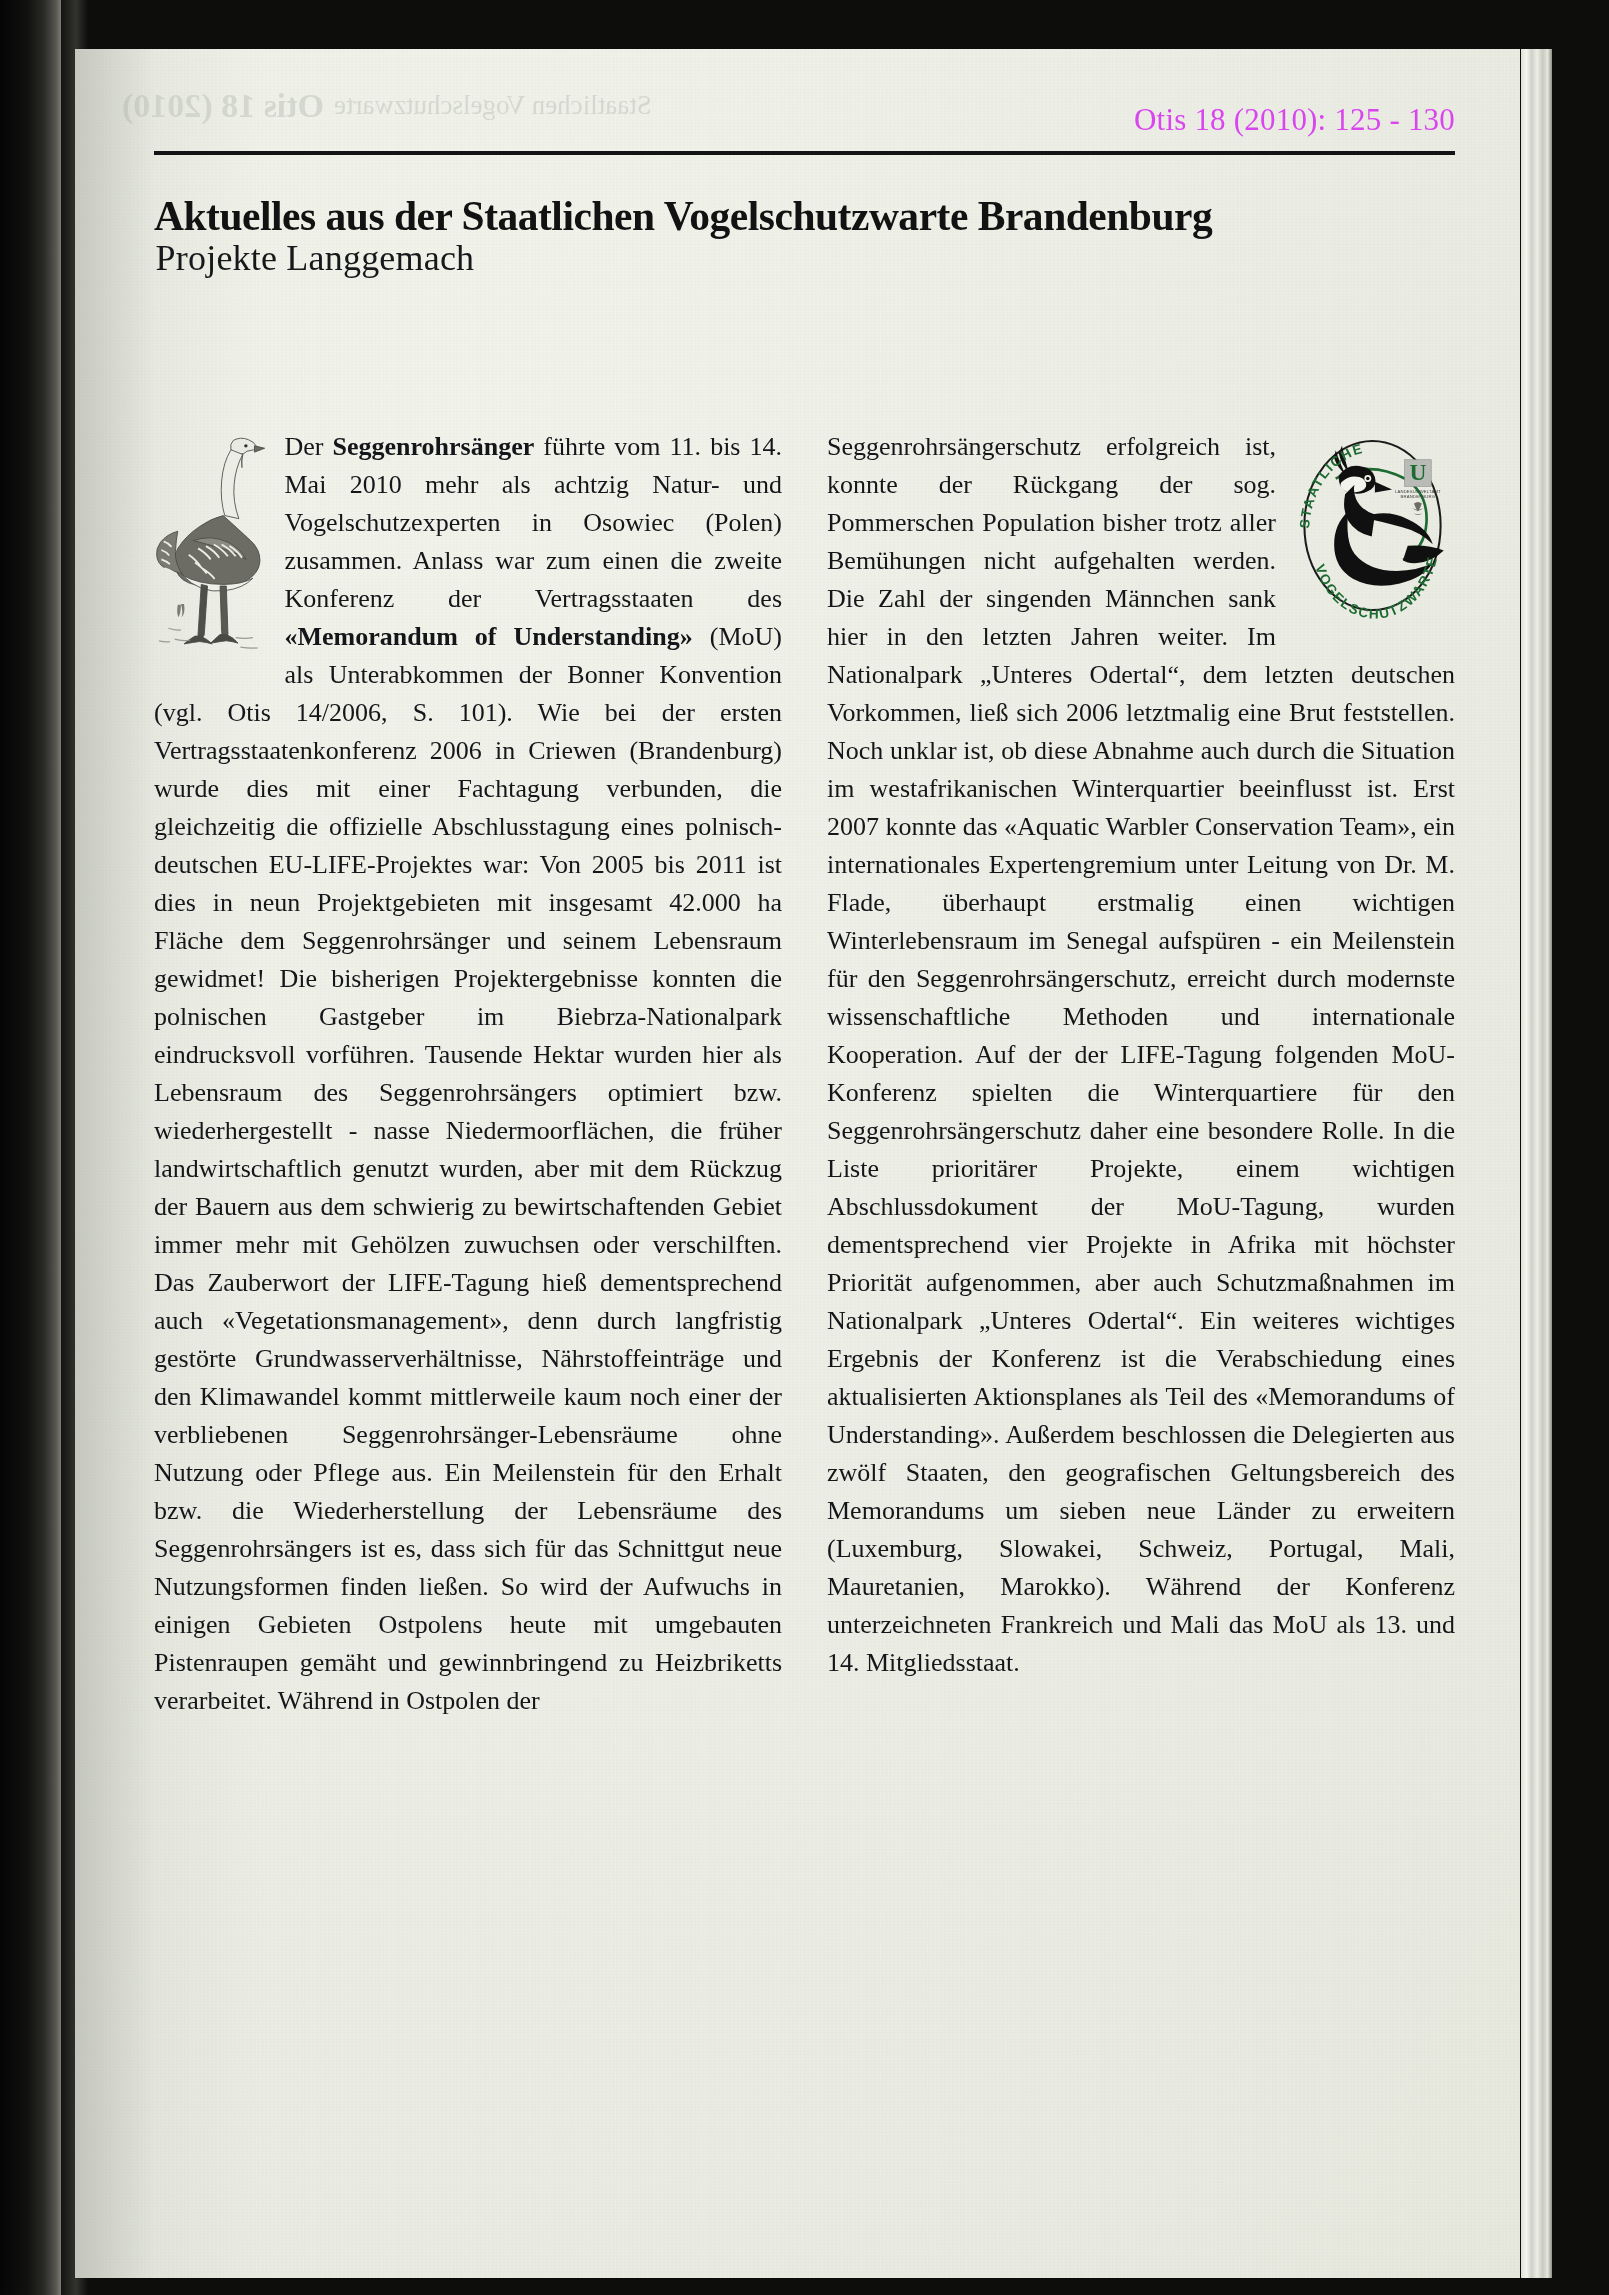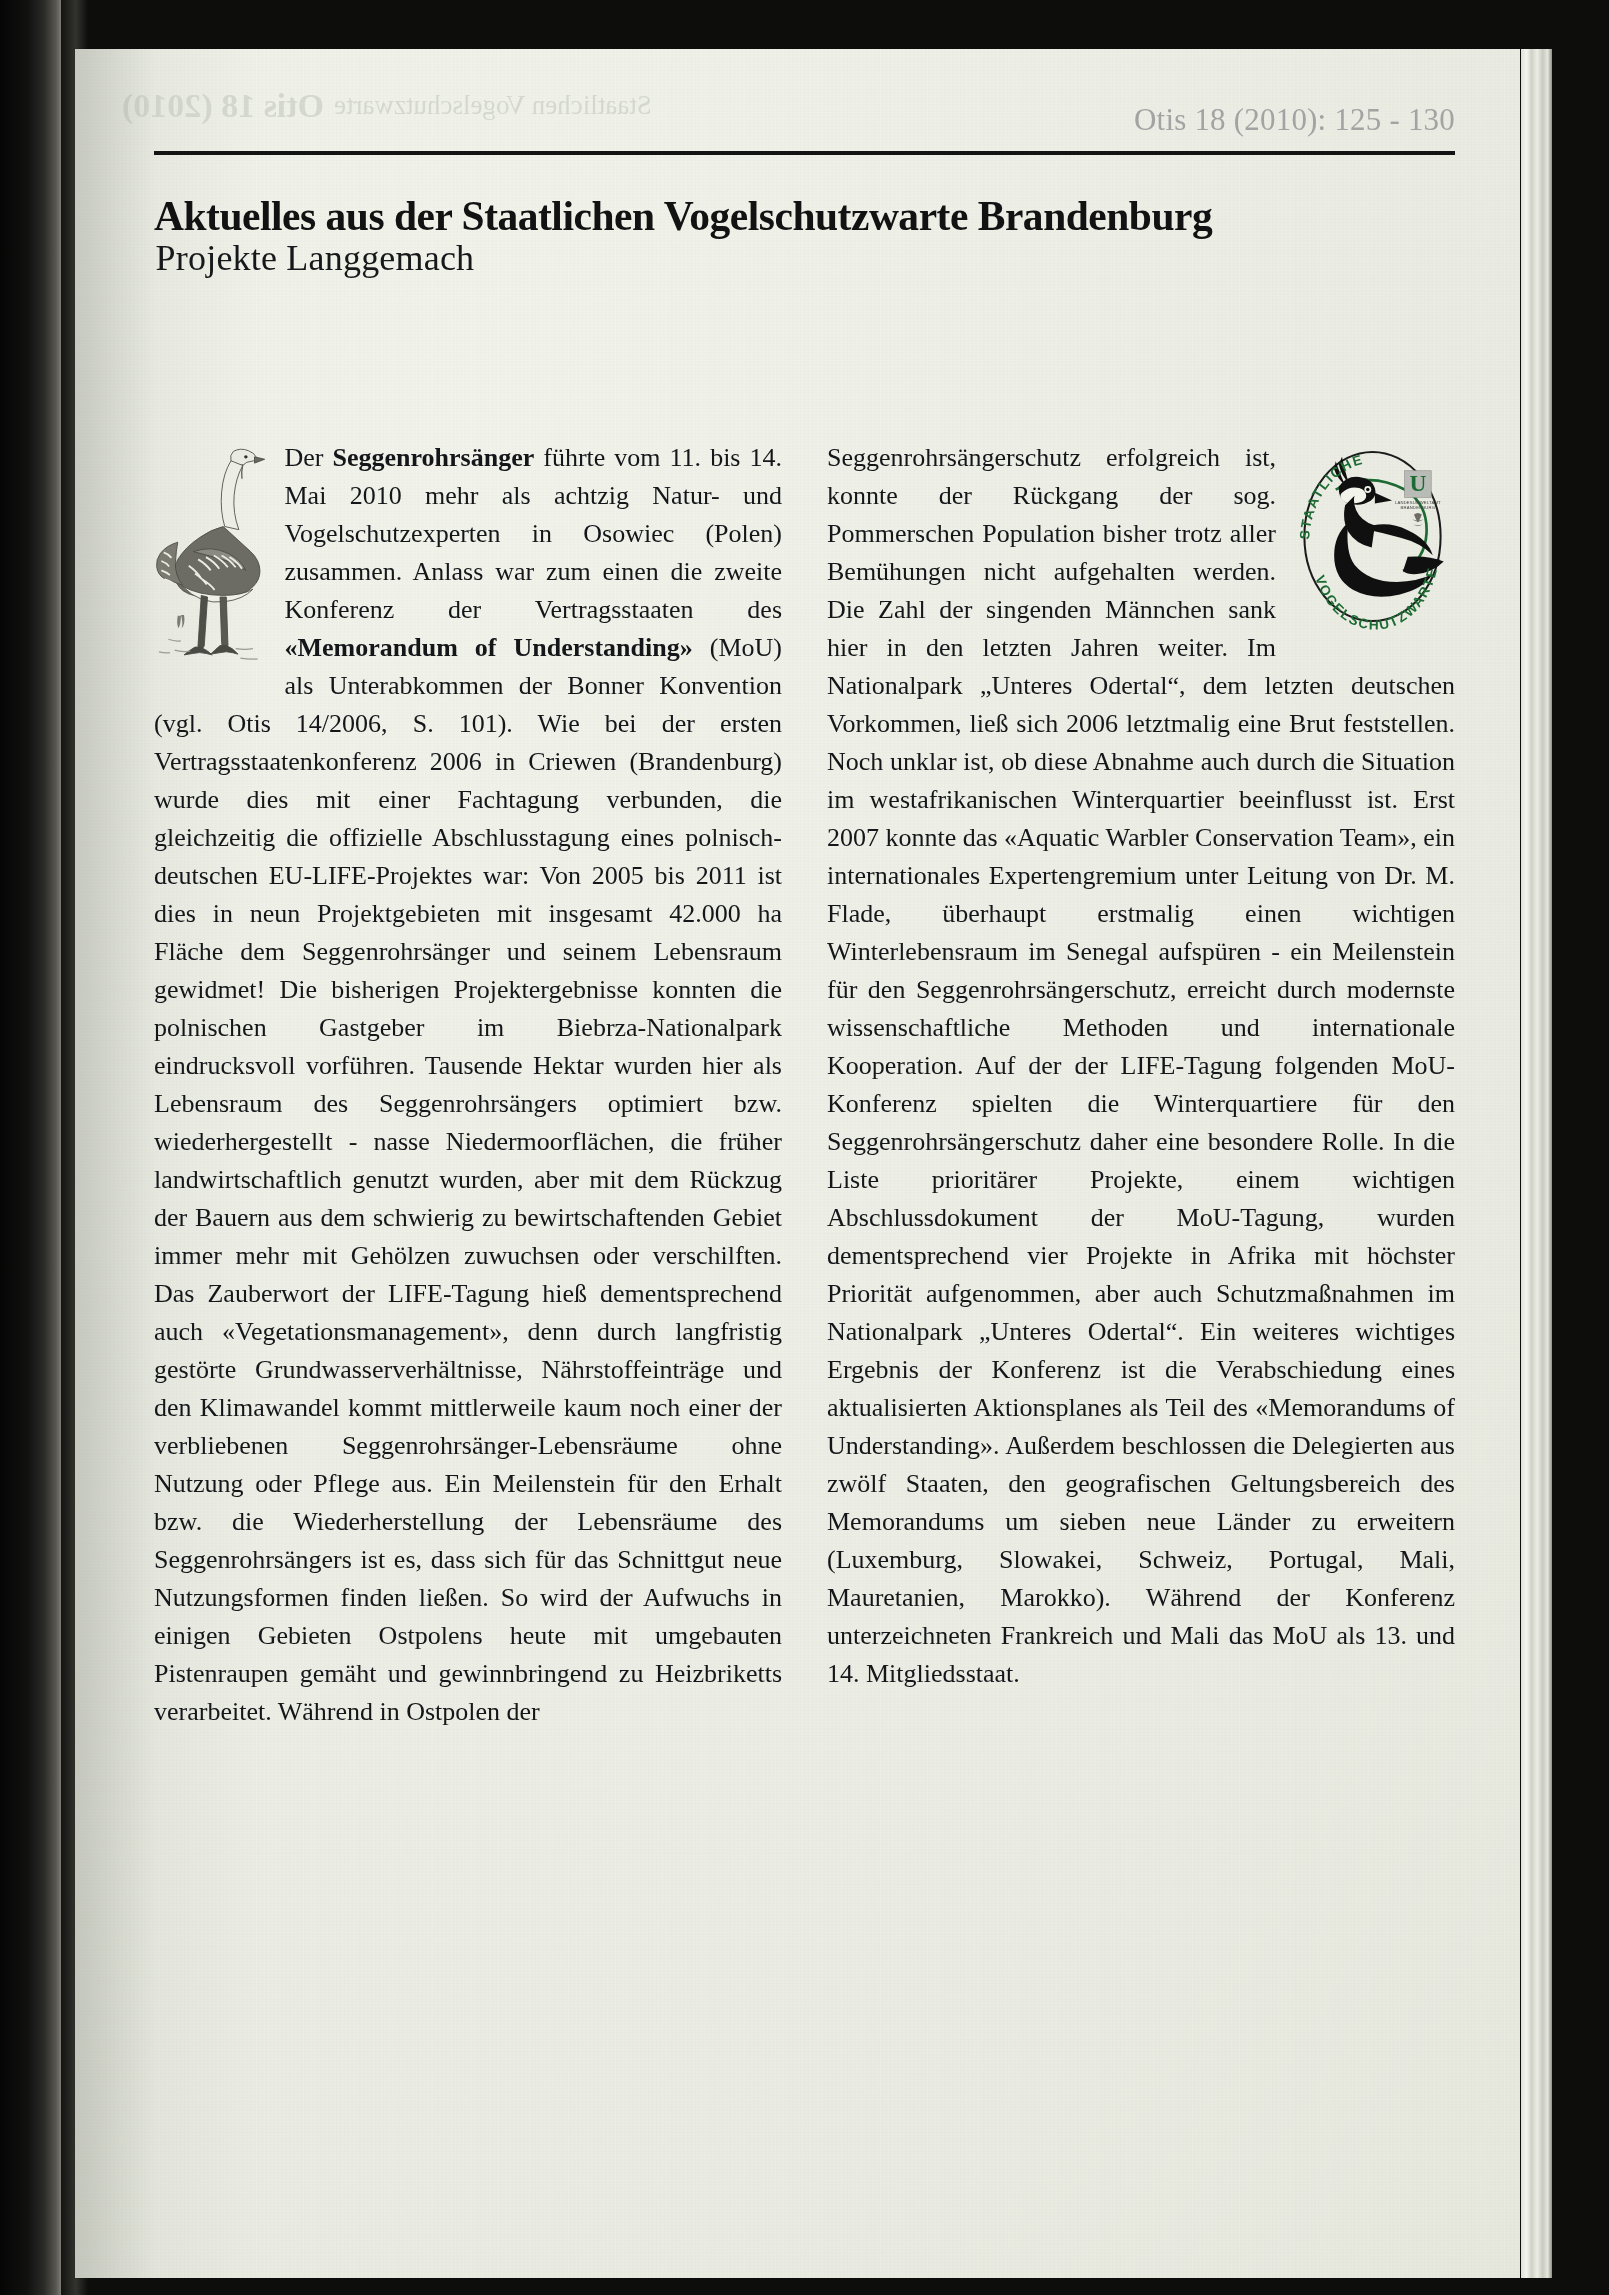--- a/index.html
+++ b/index.html
@@ -94,21 +94,21 @@
     height: 2068px;
   }
 
   
   #running-head {
     position: absolute;
     right: 0;
     top: 0;
     font-size: 31px;
     letter-spacing: 0.2px;
-    color: #a3a3a3;
+    color: #d946ef;
     font-family: "Liberation Serif", "DejaVu Serif", serif;
   }
   #head-rule {
     position: absolute;
     left: 0;
     top: 49px;
     width: 1301px;
     height: 3.9px;
     background: #141414;
   }
@@ -137,21 +137,21 @@
     font-size: 36px;
     color: #17181a;
     letter-spacing: 0.2px;
     font-family: "Liberation Serif", "DejaVu Serif", serif;
   }
 
   
   #columns {
     position: absolute;
     left: 0;
-    top: 337px;
+    top: 326px;
     width: 1301px;
     display: flex;
     gap: 45px;
   }
   .text-col {
     width: 628px;
     font-size: 26px;
     line-height: 38px;
     text-align: justify;
     text-justify: inter-word;

